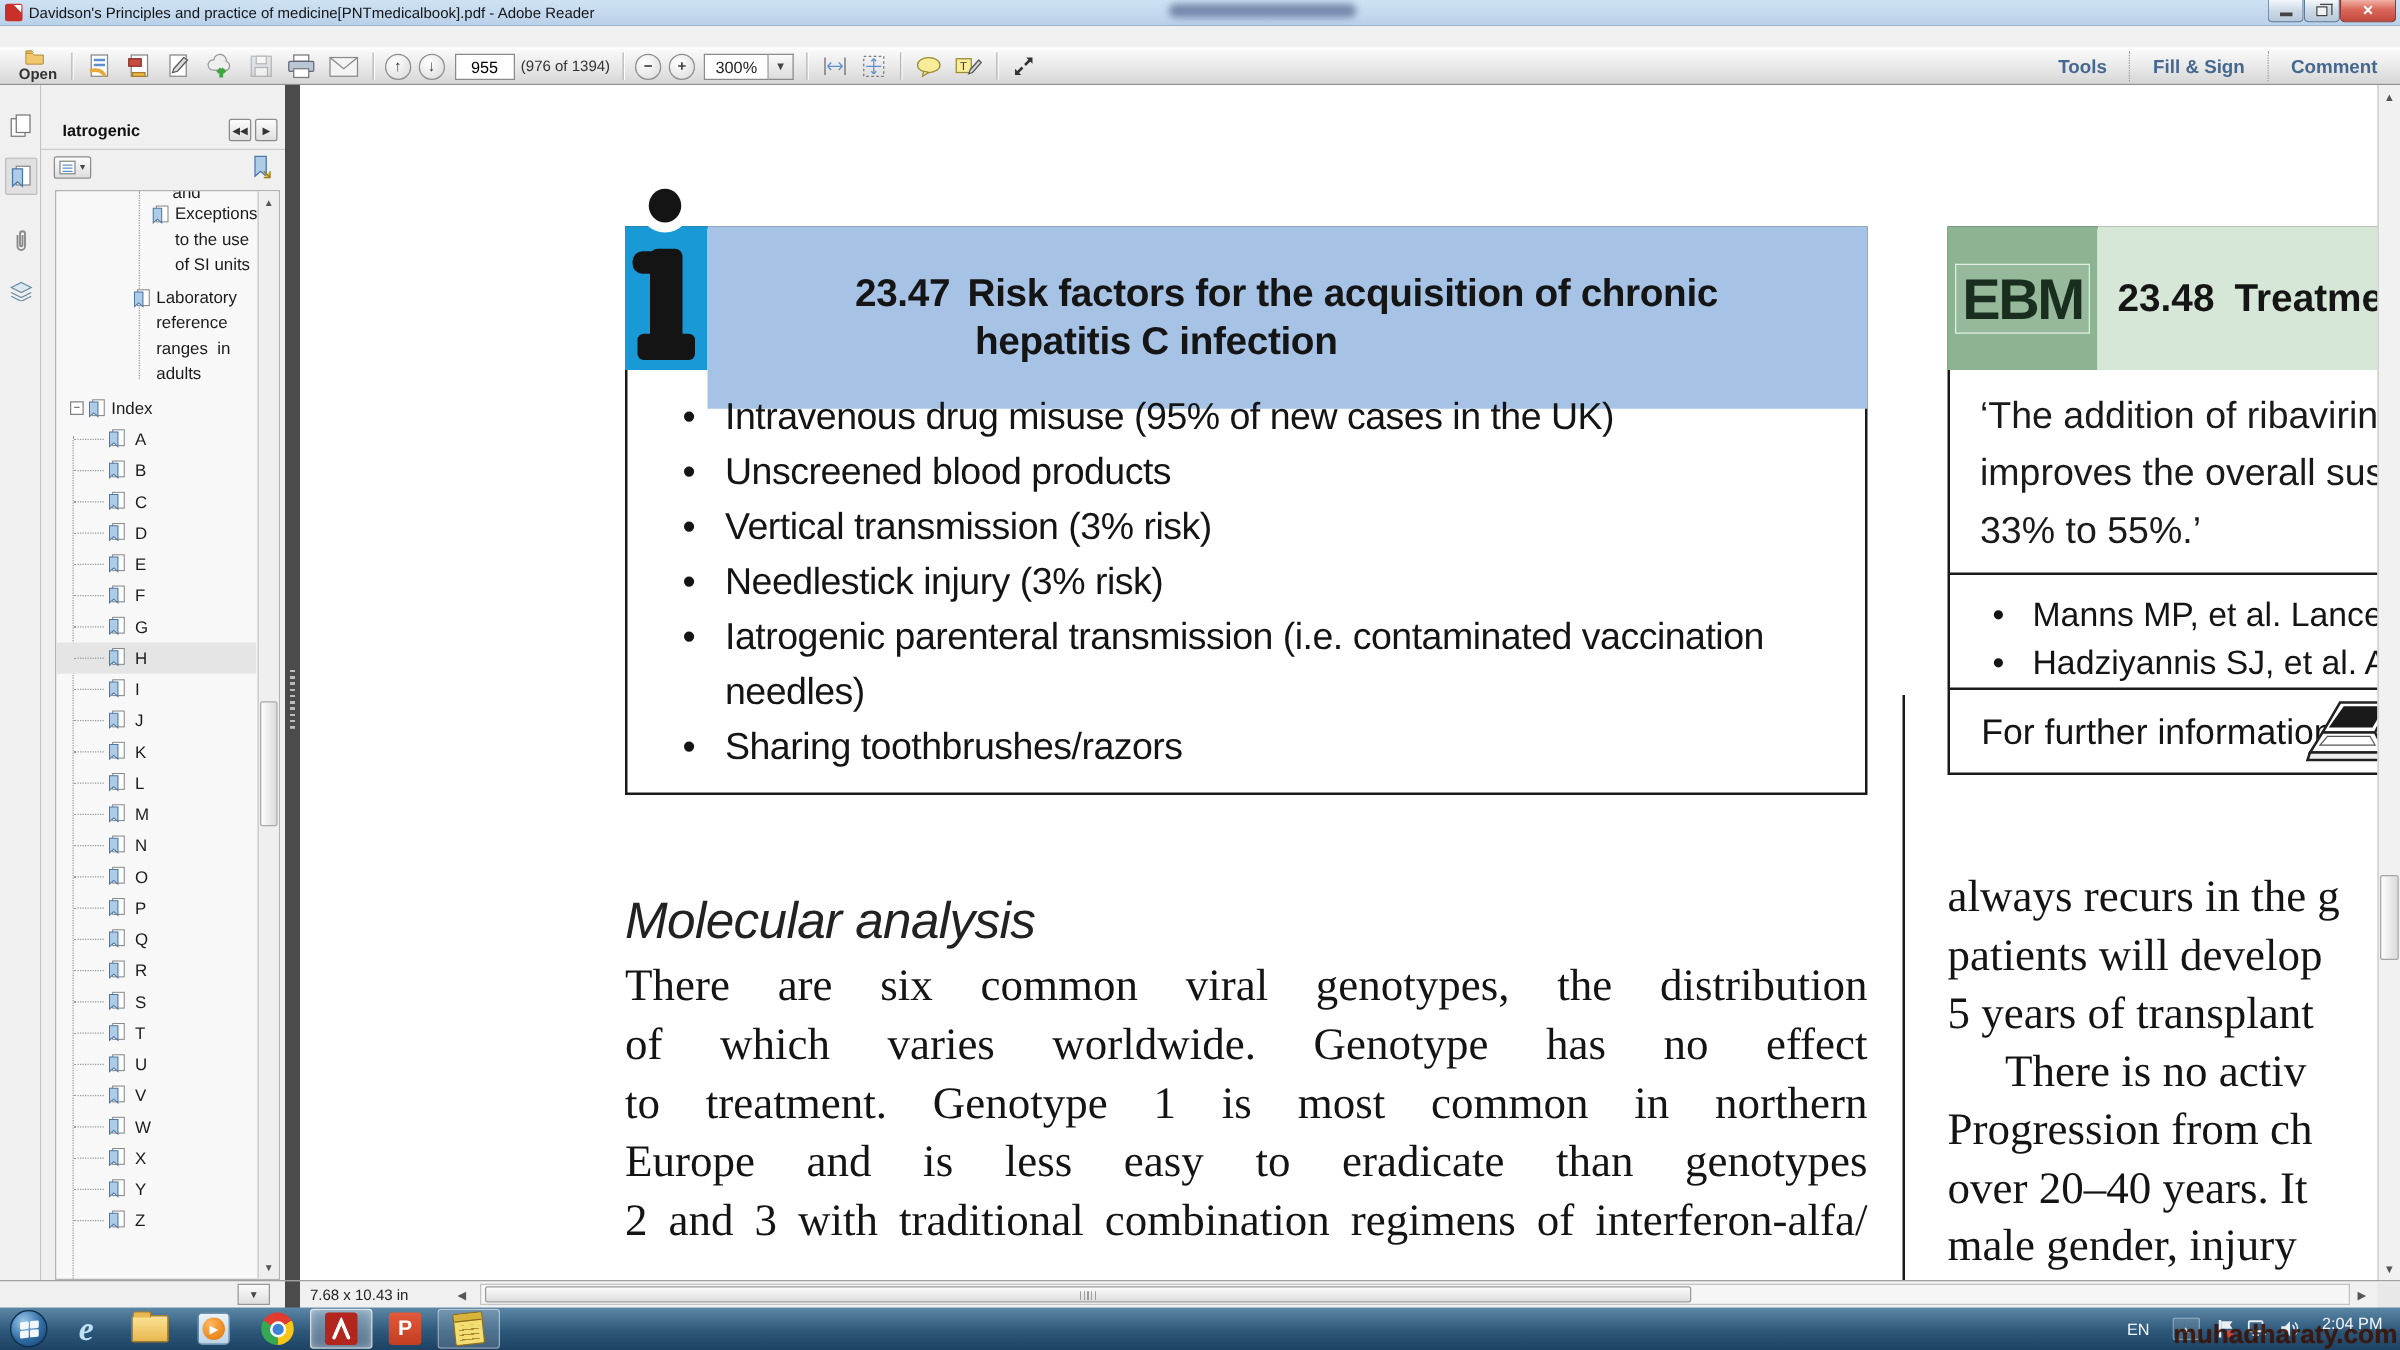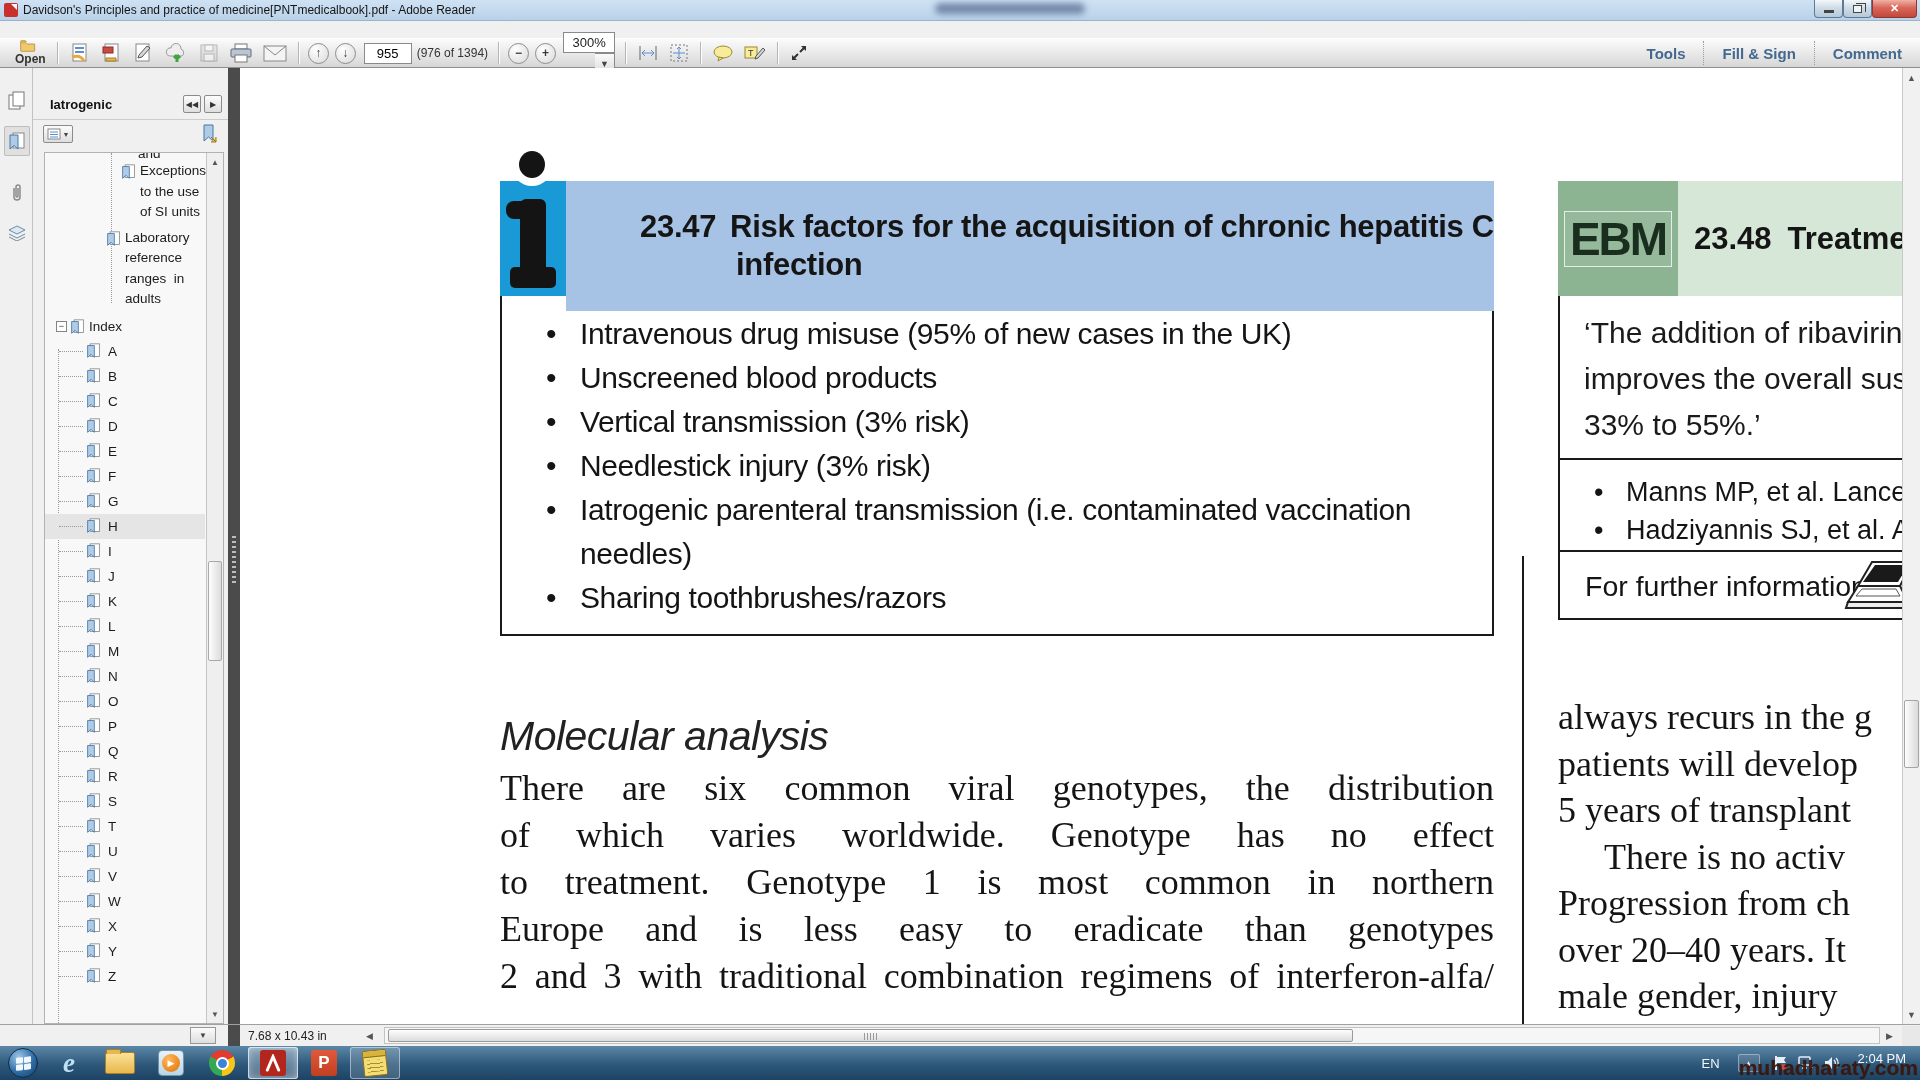--- a/index.html
+++ b/index.html
@@ -39,21 +39,21 @@
   .tb-sep { width:1px; height:22px; background:#b5b5b5; margin:0 6px; box-shadow:1px 0 0 #fdfdfd; }
   .tb-btn { height:26px; display:flex; align-items:center; padding:0 5px; border-radius:3px; }
   .open-label { font-weight:bold; color:#333; margin-left:4px; }
   .tb-icon { display:inline-block; }
   .circlebtn { width:21px; height:21px; border-radius:50%; border:1px solid #8d8d8d;
     background:radial-gradient(circle at 35% 30%, #ffffff, #d9d9d9); display:flex; align-items:center;
     justify-content:center; font-size:12px; color:#3c3c3c; font-weight:bold; margin:0 3px; }
   .page-input { width:48px; height:21px; border:1px solid #8a8a8a; background:#fff; font-size:13px;
     text-align:center; margin:0 5px; font-family:"Liberation Sans",sans-serif; }
   .page-count { color:#333; margin-right:4px; white-space:nowrap; }
-  .zoom-box { display:flex; align-items:flex-end; margin:0 4px;flex-direction:column; }
+  .zoom-box { display:flex; align-items:flex-start; margin:0 4px; }
   .zoom-value { width:52px; height:21px; border:1px solid #8a8a8a; background:#fff;
     display:flex; align-items:center; justify-content:center; font-size:13px; }
   .zoom-caret { width:20px; height:21px; border:1px solid #8a8a8a; border-left:none;
     background:linear-gradient(#fafafa,#dcdcdc); display:flex; align-items:center; justify-content:center;
     font-size:9px; color:#444; }
   .tb-right { margin-left:auto; display:flex; align-items:center; height:100%; }
   .tb-right .rbtn { padding:0 18px; height:100%; display:flex; align-items:center;
     color:#44688e; font-weight:bold; font-size:15px; }
   .rb-sep { width:1px; height:24px; border-left:1px dotted #9b9b9b; }
 
@@ -117,22 +117,22 @@
   .ib-dotring { position:absolute; left:11px; top:-37px; width:42px; height:42px; background:#fff;
     border-radius:50%; }
   .ib-dot { position:absolute; left:8px; top:7px; width:26px; height:27px; background:#141414;
     border-radius:50%; }
   .ib-stem { position:absolute; left:20px; top:18px; width:26px; height:82px; background:#141414;
     border-radius:6px; }
   .ib-hook { position:absolute; left:6px; top:20px; width:20px; height:18px; background:#141414;
     border-radius:8px 0 0 8px; }
   .ib-base { position:absolute; left:10px; top:86px; width:46px; height:21px; background:#141414;
     border-radius:5px; }
-  .ib-head { position:absolute; left:64px; top:-2px; right:-2px; height:130px; background:#a6c3e6;
-    display:flex; align-items:center; }
+  .ib-head { position:absolute; left:64px; top:-2px; right:-2px; height:146px; background:#a6c3e6;
+    display:flex; align-items:center;padding-left:44px; }
   .ib-title { font-weight:bold; font-size:31px; line-height:38px; color:#151515;
     padding-left:170px; text-indent:-96px; letter-spacing:-0.3px; }
   .ib-num { margin-right:14px; }
   .ib-bullets { position:absolute; left:0; top:113px; right:0; list-style:none; margin-top:16px; }
   .ib-bullets li { position:relative; padding-left:78px; padding-right:6px; font-size:30px;
     line-height:44px; color:#141414; letter-spacing:-0.4px; }
   .ib-bullets li::before { content:"\2022"; position:absolute; left:44px; top:0; font-size:30px; }
 
   .sec-heading { position:absolute; left:260px; top:645px; font-style:italic; font-size:41px;
     color:#222; letter-spacing:-0.5px; }

